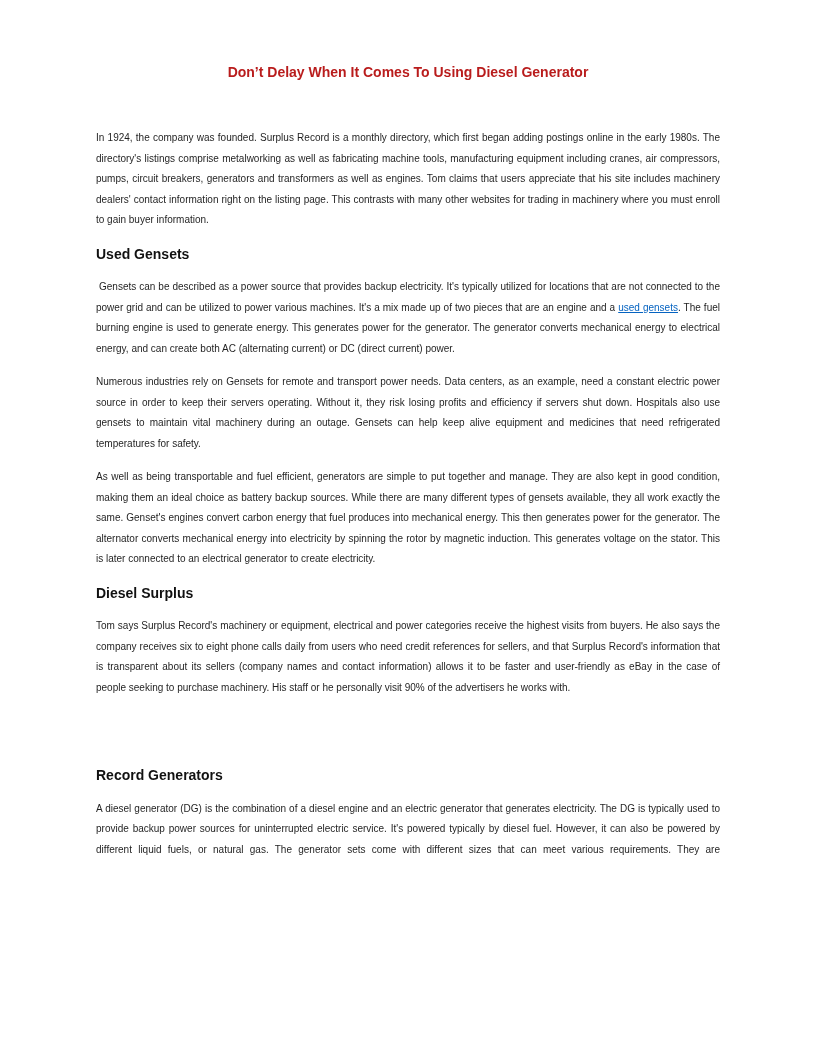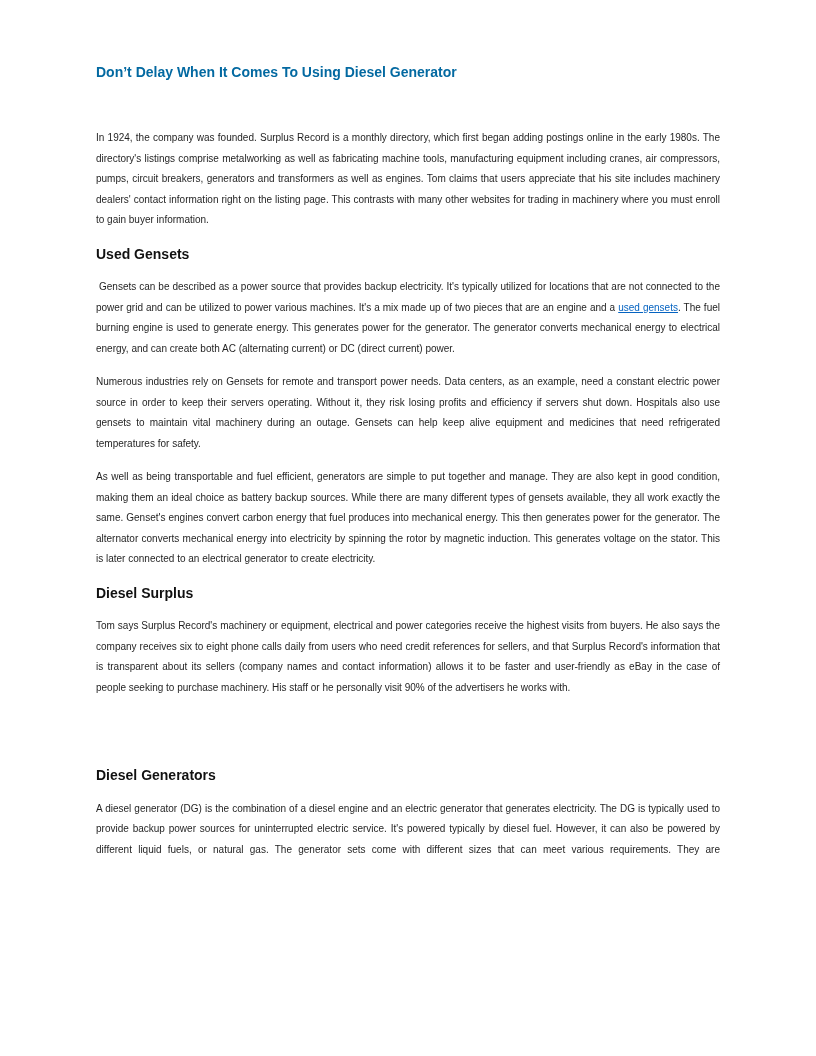--- a/index.html
+++ b/index.html
@@ -13,25 +13,26 @@
     height: 1056px;
     margin: 0 auto;
     background: #ffffff;
     box-sizing: border-box;
     padding: 62px 96px 0 96px;
     font-family: "Liberation Sans", sans-serif;
     color: #1f1f1f;
     overflow: hidden;
   }
   .doc-title {
+    text-align: center;
     font-size: 14px;
     font-weight: bold;
     line-height: 20px;
     margin: 0 0 46px 0;
-    color: #0369a1;
+    color: #b91c1c;
   }
   .para {
     font-size: 10px;
     line-height: 20.5px;
     text-align: justify;
     margin: 0 0 13px 0;
   }
   .para.justify-last {
     text-align-last: justify;
   }
@@ -66,17 +67,17 @@
   <p class="para">Numerous industries rely on Gensets for remote and transport power needs. Data centers, as an example, need a constant electric power source in order to keep their servers operating. Without it, they risk losing profits and efficiency if servers shut down. Hospitals also use gensets to maintain vital machinery during an outage. Gensets can help keep alive equipment and medicines that need refrigerated temperatures for safety.</p>
 
   <p class="para">As well as being transportable and fuel efficient, generators are simple to put together and manage. They are also kept in good condition, making them an ideal choice as battery backup sources. While there are many different types of gensets available, they all work exactly the same. Genset's engines convert carbon energy that fuel produces into mechanical energy. This then generates power for the generator. The alternator converts mechanical energy into electricity by spinning the rotor by magnetic induction. This generates voltage on the stator. This is later connected to an electrical generator to create electricity.</p>
 
   <h2 class="doc-heading">Diesel Surplus</h2>
 
   <p class="para">Tom says Surplus Record's machinery or equipment, electrical and power categories receive the highest visits from buyers. He also says the company receives six to eight phone calls daily from users who need credit references for sellers, and that Surplus Record's information that is transparent about its sellers (company names and contact information) allows it to be faster and user-friendly as eBay in the case of people seeking to purchase machinery. His staff or he personally visit 90% of the advertisers he works with.</p>
 
   <div class="spacer-paragraph"></div>
 
-  <h2 class="doc-heading">Diesel Generators</h2>
+  <h2 class="doc-heading">Record Generators</h2>
 
   <p class="para justify-last">A diesel generator (DG) is the combination of a diesel engine and an electric generator that generates electricity. The DG is typically used to provide backup power sources for uninterrupted electric service. It's powered typically by diesel fuel. However, it can also be powered by different liquid fuels, or natural gas. The generator sets come with different sizes that can meet various requirements. They are</p>
 
 </div>
 
 </body></html>

